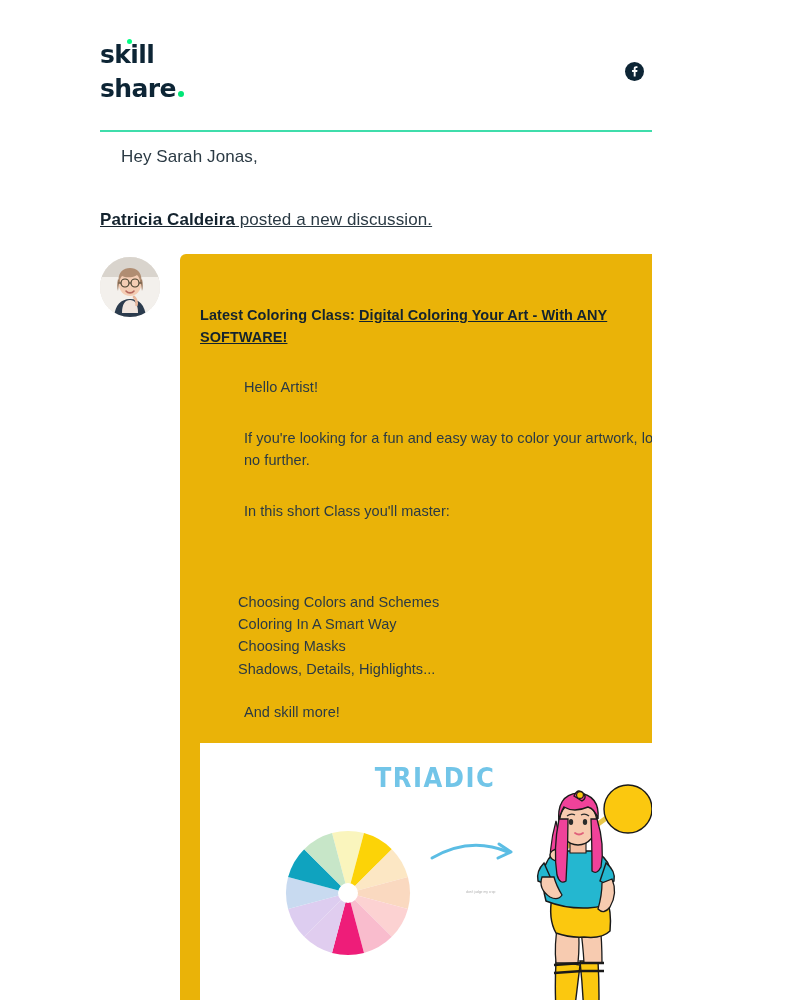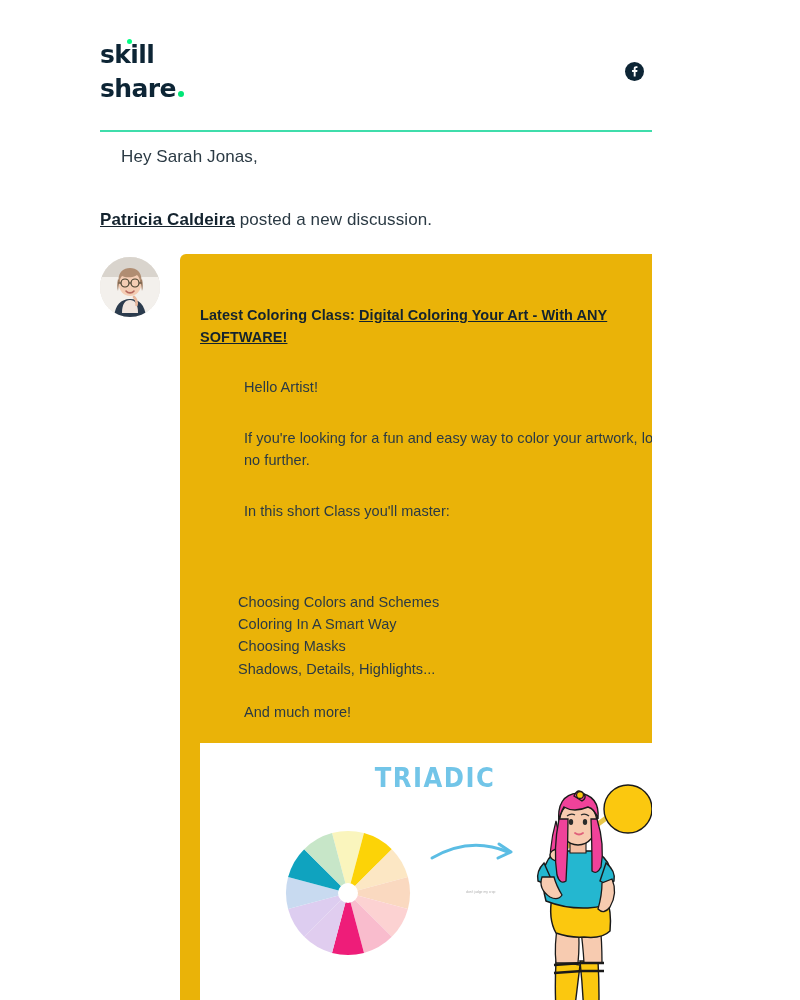--- a/index.html
+++ b/index.html
@@ -106,20 +106,21 @@
     letter-spacing: 0.1px;
     margin-left: 21px;
   }
   .posted-line {
     position: absolute;
     left: 100px;
     top: 210px;
     font-size: 17px;
     color: #2b3a44;
     letter-spacing: 0.1px;
+    text-decoration: underline;
   }
   .posted-line .author {
     font-weight: bold;
     text-decoration: underline;
     color: #14232e;
   }
 
   
   .avatar {
     position: absolute;
@@ -275,21 +276,21 @@
 
     <div class="gap-4"></div>
     <ul class="indent-list">
       <li>Choosing Colors and Schemes</li>
       <li>Coloring In A Smart Way</li>
       <li>Choosing Masks</li>
       <li>Shadows, Details, Highlights...</li>
     </ul>
 
     <div class="gap-4"></div>
-    <div class="card-p">And much more!</div>
+    <div class="card-p">And skill more!</div>
 
     <div class="gap-5"></div>
 
     <div class="image-block">
       <svg width="470" height="265" viewBox="0 0 470 265" aria-hidden="true">
         <rect width="470" height="265" fill="#ffffff"></rect>
 
         <text x="235" y="44" text-anchor="middle" font-family="DejaVu Sans Condensed, Liberation Sans, sans-serif" font-size="27" font-weight="700" letter-spacing="1.5" fill="#72c5e8">TRIADIC</text>
 
         <g transform="translate(148,150)">

